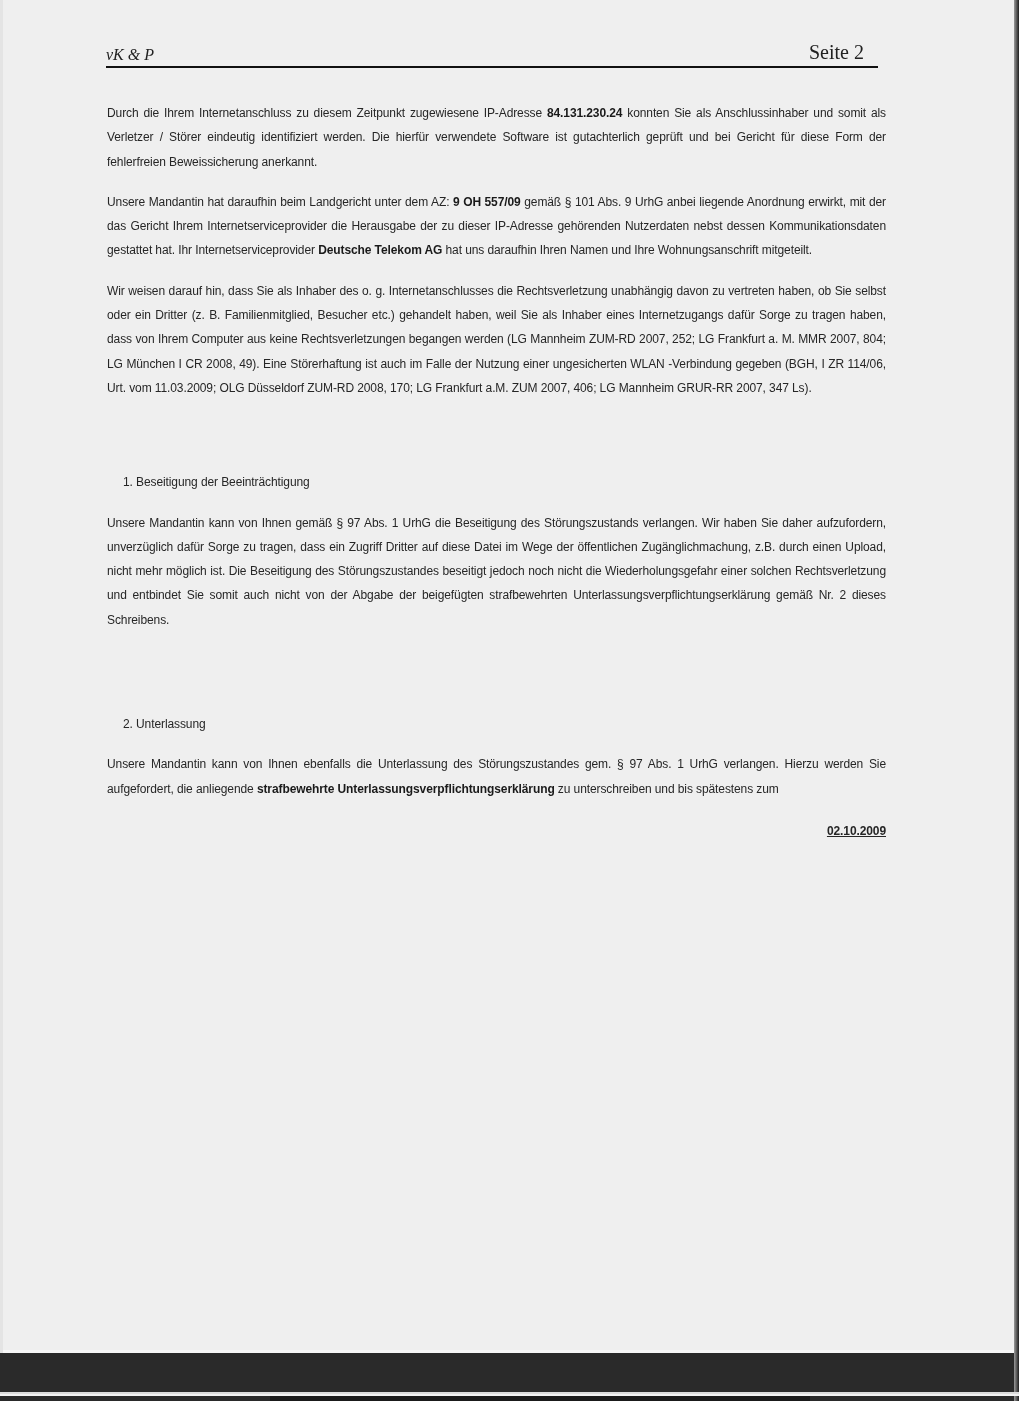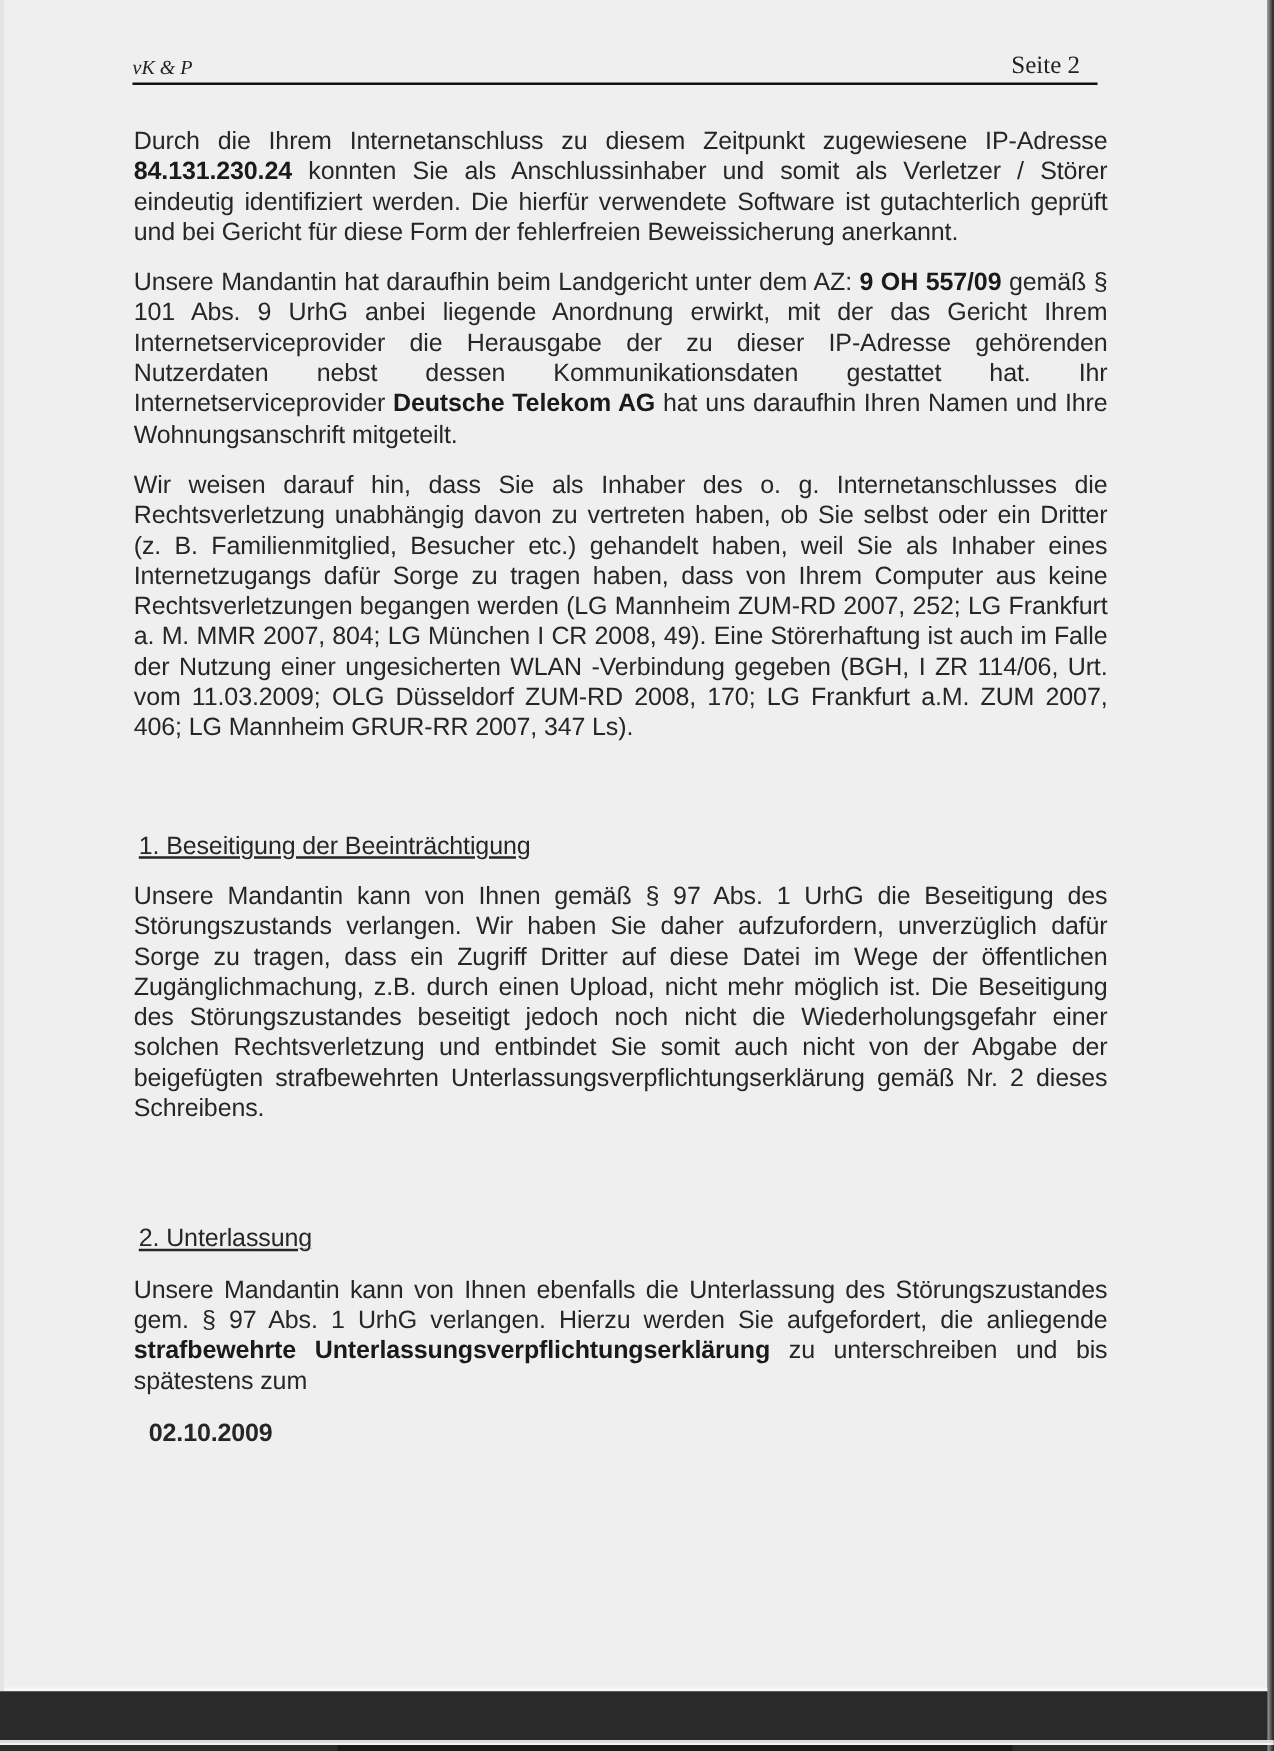--- a/index.html
+++ b/index.html
@@ -35,35 +35,36 @@
       position: absolute; left: 0; bottom: 2px;
       font-style: italic; font-size: 16px;
     }
     .header .pageno {
       position: absolute; right: 14px; bottom: 2px;
       font-size: 20px;
     }
     .body-text {
       position: absolute; left: 107px; top: 101px; width: 779px;
       font-family: "Liberation Sans", sans-serif;
-      font-size: 20px; line-height: 24.3px; color: #262626;
+      font-size: 12px; line-height: 24.3px; color: #262626;
       letter-spacing: -0.1px;
     }
     .body-text p { margin: 0 0 16px 0; text-align: justify; }
     .body-text p.last-left { text-align-last: left; }
     .body-text b { font-weight: bold; color: #1a1a1a; }
     .heading {
-      text-decoration: underline; text-underline-offset: 2px;
-      margin: 0 0 16px 4px;
+      text-underline-offset: 2px;
+      margin: 0 0 16px 16px;
     }
     .gap-lg { height: 54px; }
     .gap-xl { height: 64px; }
     .deadline {
-      text-align: left; font-weight: bold; margin-top: 18px;
+      text-align: right; font-weight: bold; margin-top: 18px;
       padding-left: 12px;
+      text-decoration: underline;
     }
   </style>
 </head>
 <body>
 
 <div class="page">
 
   <div class="header">
     <span class="firm">vK &amp; P</span>
     <span class="pageno">Seite 2</span>

